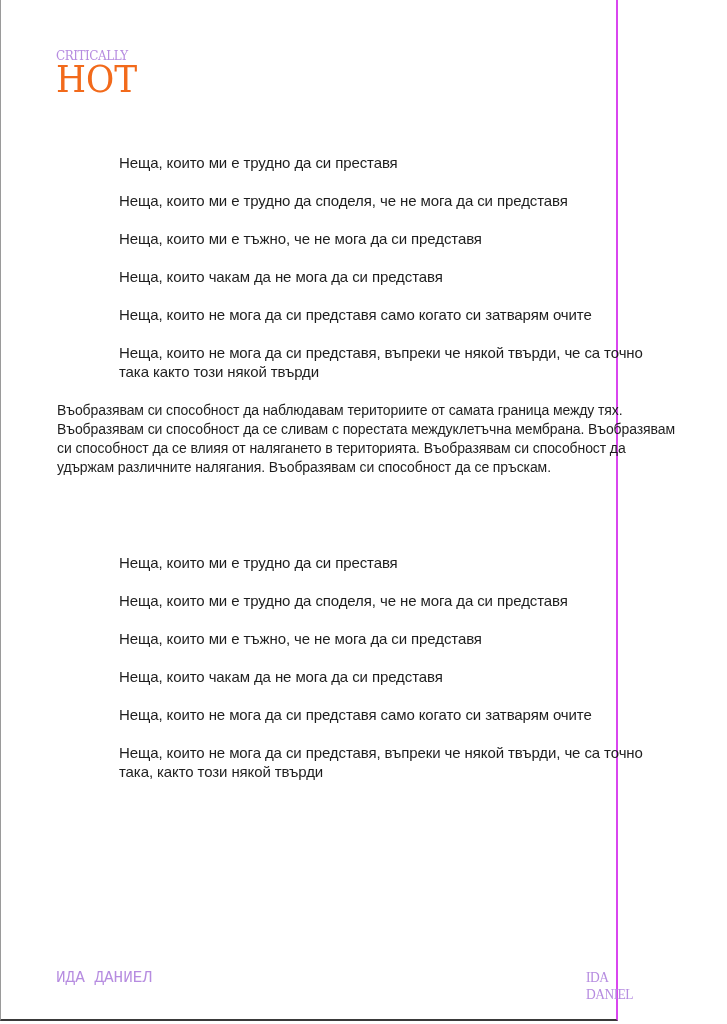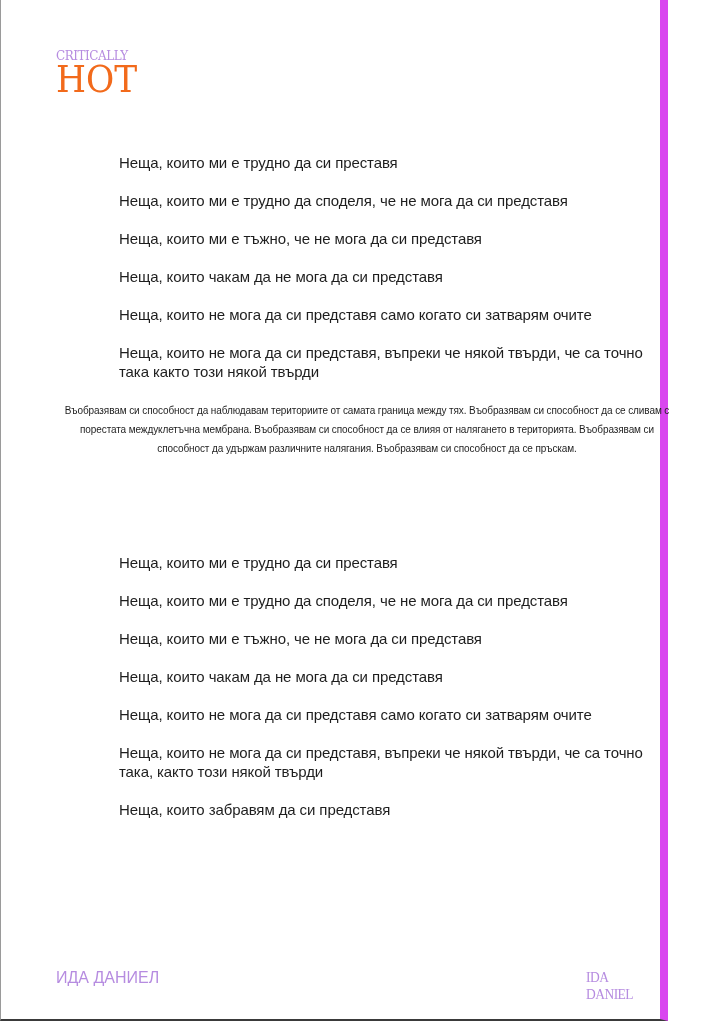--- a/index.html
+++ b/index.html
@@ -12,25 +12,25 @@
       height: 1024px;
       position: relative;
       overflow: hidden;
       font-family: "Liberation Sans", sans-serif;
       color: #1e1e1e;
     }
     .page {
       position: absolute;
       left: 0;
       top: 0;
-      width: 668px;
+      width: 618px;
       height: 1021px;
       background: #ffffff;
       border-left: 1px solid #9a9a9a;
-      border-right: 8px solid #d946ef;
+      border-right: 2px solid #d946ef;
       border-bottom: 2px solid #3a3a3a;
       box-sizing: border-box;
     }
     .logo {
       position: absolute;
       left: 55px;
       top: 49px;
       font-family: "DejaVu Serif", "Liberation Serif", serif;
     }
     .logo-top {
@@ -65,33 +65,32 @@
       line-height: 19px;
       margin: 0 0 19px 0;
       letter-spacing: -0.1px;
     }
     .list-1 { top: 153px; }
     .list-2 { top: 553px; }
     .para {
       position: absolute;
       left: 56px;
       width: 620px;
-      font-size: 10px;
+      font-size: 14px;
       line-height: 19px;
       margin: 0;
       letter-spacing: -0.1px;
-      text-align: center;
     }
     .para-1 { top: 401px; }
     .para-2 { top: 515px; }
     .footer-left {
       position: absolute;
       left: 55px;
       top: 969px;
-      font-family: Liberation Sans, sans-serif;
+      font-family: Liberation Mono, monospace;
       font-size: 16px;
       color: #b68ce0;
       letter-spacing: 0px;
     }
     .footer-right {
       position: absolute;
       left: 585px;
       top: 969px;
       font-family: "Liberation Serif", serif;
       font-size: 15px;
@@ -123,19 +122,18 @@
   <p class="para para-1">Въобразявам си способност да наблюдавам териториите от самата граница между тях. Въобразявам си способност да се сливам с порестата междуклетъчна мембрана. Въобразявам си способност да се влияя от налягането в територията. Въобразявам си способност да удържам различните налягания. Въобразявам си способност да се пръскам.</p>
 
 
   <ul class="list list-2">
     <li>Неща, които ми е трудно да си преставя</li>
     <li>Неща, които ми е трудно да споделя, че не мога да си представя</li>
     <li>Неща, които ми е тъжно, че не мога да си представя</li>
     <li>Неща, които чакам да не мога да си представя</li>
     <li>Неща, които не мога да си представя само когато си затварям очите</li>
     <li>Неща, които не мога да си представя, въпреки че някой твърди, че са точно така, както този някой твърди</li>
-    <li>Неща, които забравям да си представя</li>
   </ul>
 
   <div class="footer-left">ИДА ДАНИЕЛ</div>
   <div class="footer-right">IDA DANIEL</div>
 
 </div>
 
 </body></html>

